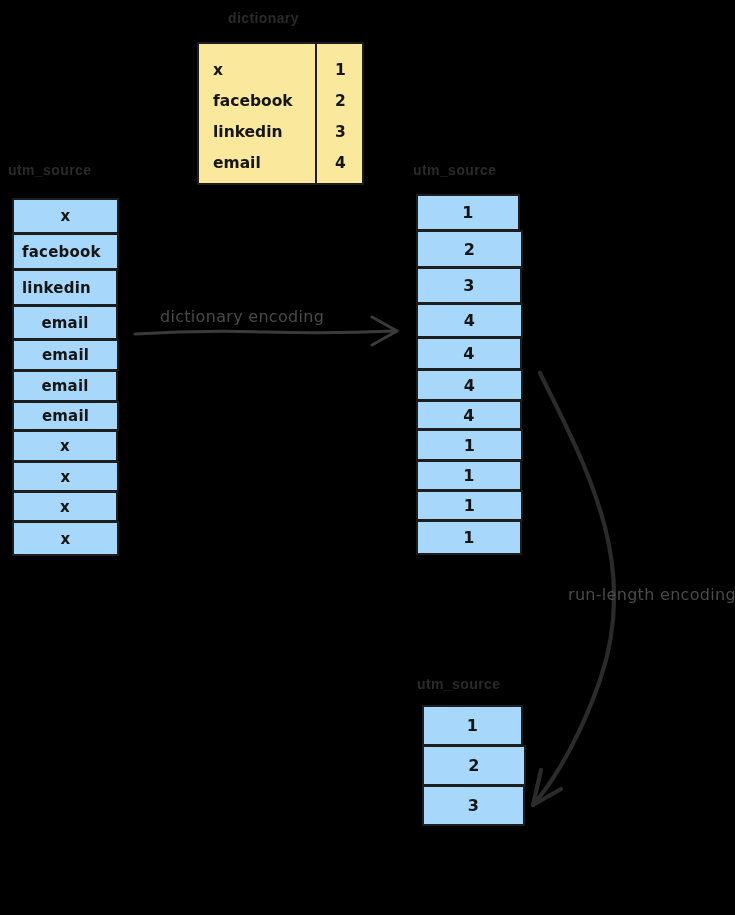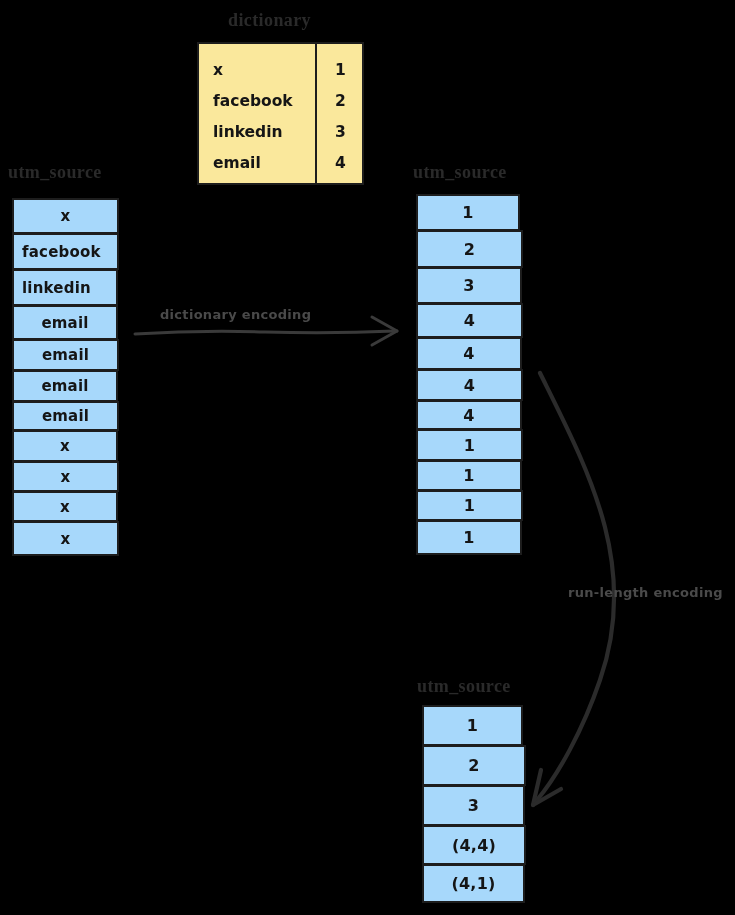--- a/index.html
+++ b/index.html
@@ -20,33 +20,33 @@
   #canvas {
     position: absolute;
     left: 0;
     top: 0;
     width: 735px;
     height: 915px;
   }
 
   .col-label {
     position: absolute;
-    font-family: Liberation Serif, serif;
-    font-size: 18px;
+    font-family: Liberation Sans, sans-serif;
+    font-size: 14px;
     font-weight: 600;
     letter-spacing: 0.4px;
     color: #2a2a2a;
     white-space: nowrap;
   }
 
   .arrow-label {
     position: absolute;
     font-family: "DejaVu Sans", sans-serif;
-    font-size: 13px;
-    font-weight: 700;
+    font-size: 16px;
+    font-weight: 400;
     letter-spacing: 0.3px;
     color: #4a4a4a;
     white-space: nowrap;
   }
 
   
   .column {
     position: absolute;
   }
   .cell {
@@ -181,15 +181,13 @@
   <div class="cell" style="top:296px; width:107px; height:31px;">1</div>
   <div class="cell" style="top:326px; width:106px; height:35px;">1</div>
 </div>
 
 <div class="col-label" style="left:417px; top:676px;">utm_source</div>
 
 <div class="column" id="run-length-encoded-column" style="left:422px; top:705px; width:104px; height:198px;">
   <div class="cell" style="top:0px;   width:101px; height:41px;">1</div>
   <div class="cell" style="top:40px;  width:104px; height:41px;">2</div>
   <div class="cell" style="top:80px;  width:103px; height:41px;">3</div>
-  <div class="cell" style="top:120px; width:104px; height:40px;">(4,4)</div>
-  <div class="cell" style="top:159px; width:103px; height:39px;">(4,1)</div>
 </div>
 
 </body></html>

